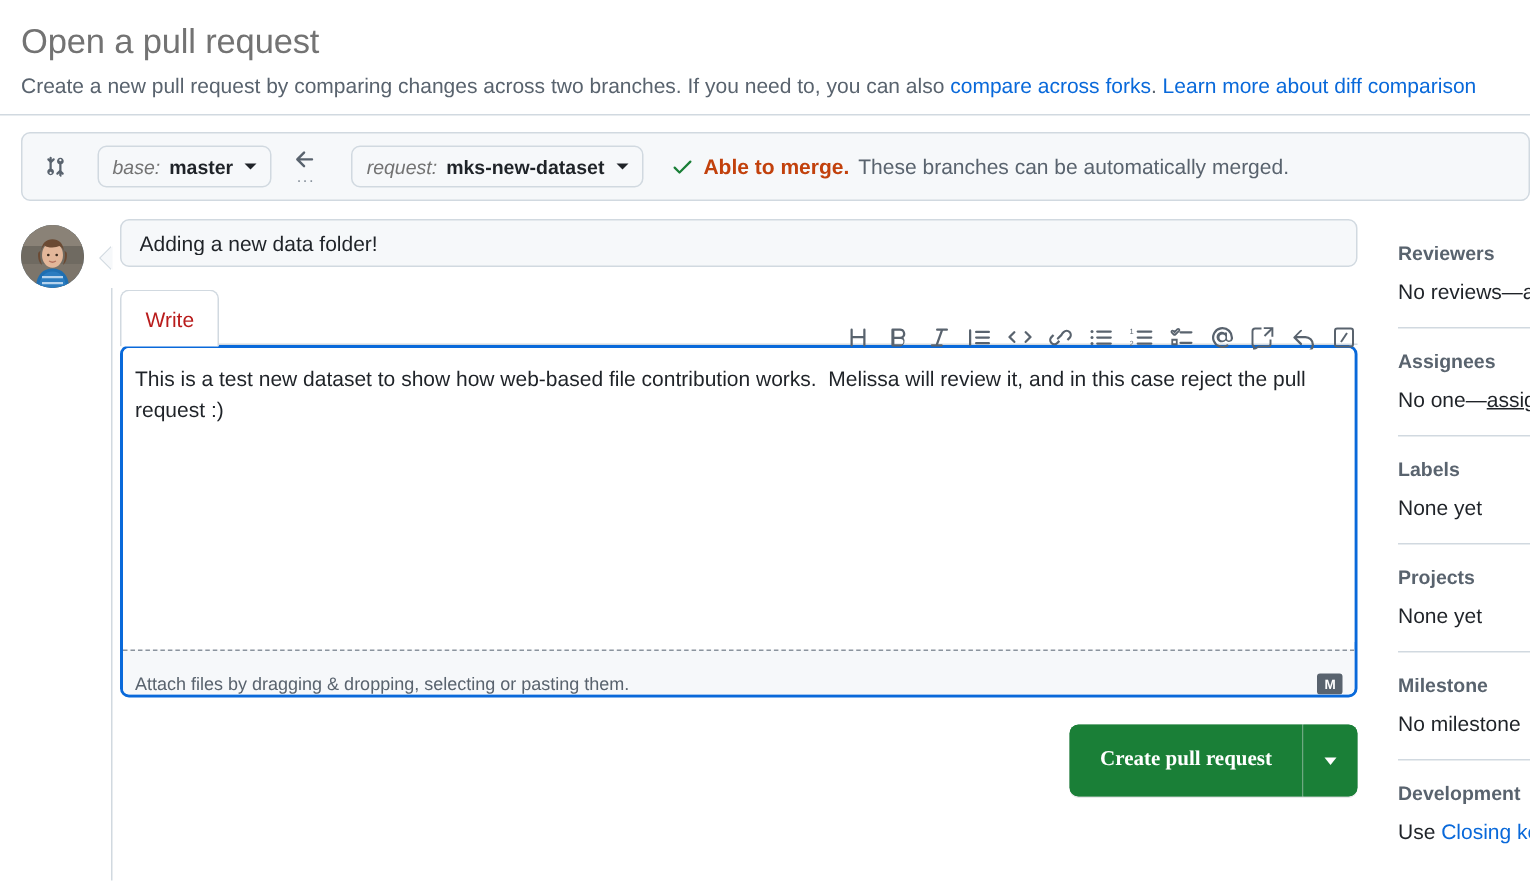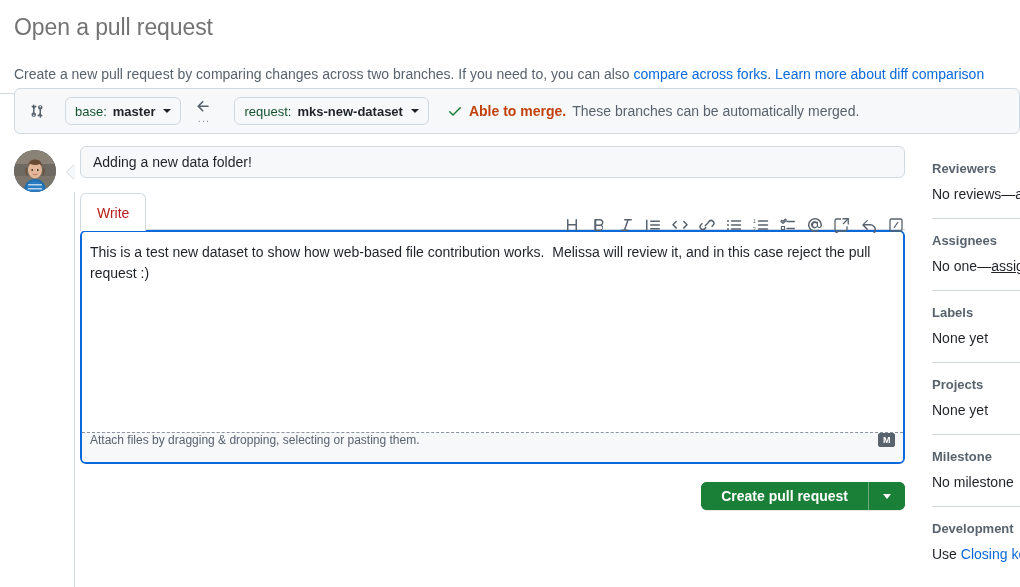--- a/index.html
+++ b/index.html
@@ -13,21 +13,21 @@
   }
   .page { position: relative; width: 1020px; height: 587px; overflow: hidden; }
 
   
   .hdr { padding: 12px 0 0 14px; }
   .hdr-title {
     font-size: 23px; font-weight: 400; line-height: 30px;
     color: #737373; letter-spacing: -0.1px;
   }
   .hdr-sub {
-    margin-top: 22px;
+    margin-top: 5px;
     font-size: 14px; line-height: 20px; color: #59636e;
     white-space: nowrap;
   }
   .hdr-sub a { color: #0969da; text-decoration: none; }
   .hdr-rule {
     margin-top: 9px; margin-left: -14px;
     width: 1020px; height: 1px; background: #d1d9e0;
   }
 
   
@@ -47,21 +47,21 @@
     height: 28px;
     display: inline-flex; align-items: center; gap: 6px;
     padding: 0 9px;
     background: #f6f8fa;
     border: 1px solid #d1d9e0;
     border-radius: 6px;
     font-size: 13px; color: #1f2328;
     white-space: nowrap;
   }
   .branch-btn b { font-weight: 600; }
-  .branch-btn .lbl-muted { color: #14532d; font-weight: 400; }
+  .branch-btn .lbl-muted { color: #737373; font-weight: 400; font-style: italic; }
   .caret {
     width: 0; height: 0;
     border-left: 4px solid transparent;
     border-right: 4px solid transparent;
     border-top: 4px solid #1f2328;
     margin-left: 2px;
   }
   .arrow-col {
     margin-left: 14px; margin-right: 2px;
     display: flex; flex-direction: column; align-items: center;
@@ -171,45 +171,46 @@
     padding: 10px 12px 8px 8px;
     font-size: 14px; line-height: 21px;
     color: #1f2328;
     font-family: "Liberation Sans", sans-serif;
     background: #ffffff;
   }
   .editor-footer {
     height: 30px;
     border-top: 1px dashed #8b949e;
     background: #f6f8fa;
-    display: flex; align-items: flex-start; justify-content: space-between;
+    display: flex; align-items: flex-end; justify-content: space-between;
     padding: 0 8px 0 8px;
     font-size: 12px; color: #59636e;
   }
   .md-badge {
     width: 17px; height: 14px;
     border: 1.6px solid #59636e; border-radius: 2px;
     background: #59636e;
     display: flex; align-items: center; justify-content: center;
     color: #fff; font-size: 9px; font-weight: 700; line-height: 1;
     letter-spacing: -0.5px;
   }
 
   .submit-row {
     margin-top: 18px; margin-left: 5px;
     width: 825px;
     display: flex; justify-content: flex-end;
   }
   .btn-split {
     display: flex; align-items: stretch;
-    height: 28px;
+    height: 48px;
     background: #1f7b3d;
     border-radius: 6px;
     overflow: hidden;
     box-shadow: 0 1px 0 rgba(27,31,36,0.1);
+    font-family: Liberation Serif, serif;
   }
   .btn-split .main {
     padding: 0 20px;
     display: flex; align-items: center;
     color: #ffffff; font-size: 14px; font-weight: 600;
     background: #1a7f37;
     white-space: nowrap;
   }
   .btn-split .sep { width: 1px; background: rgba(255,255,255,0.35); }
   .btn-split .drop {

